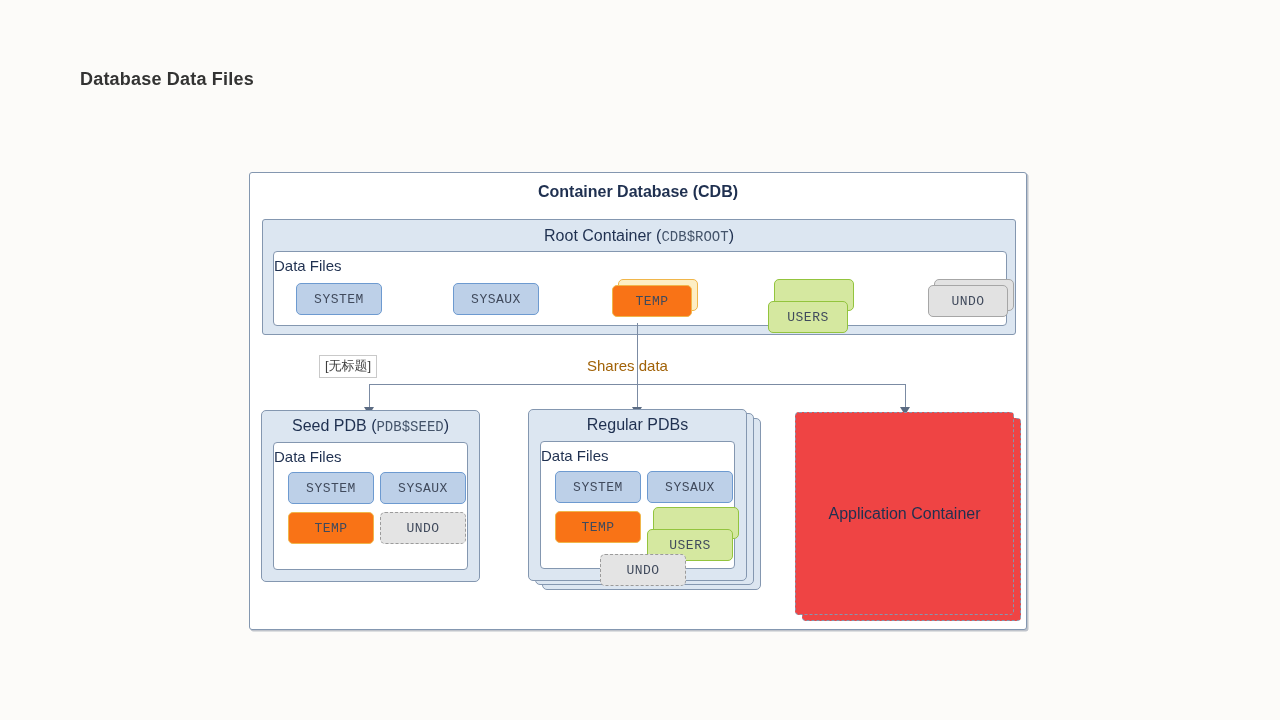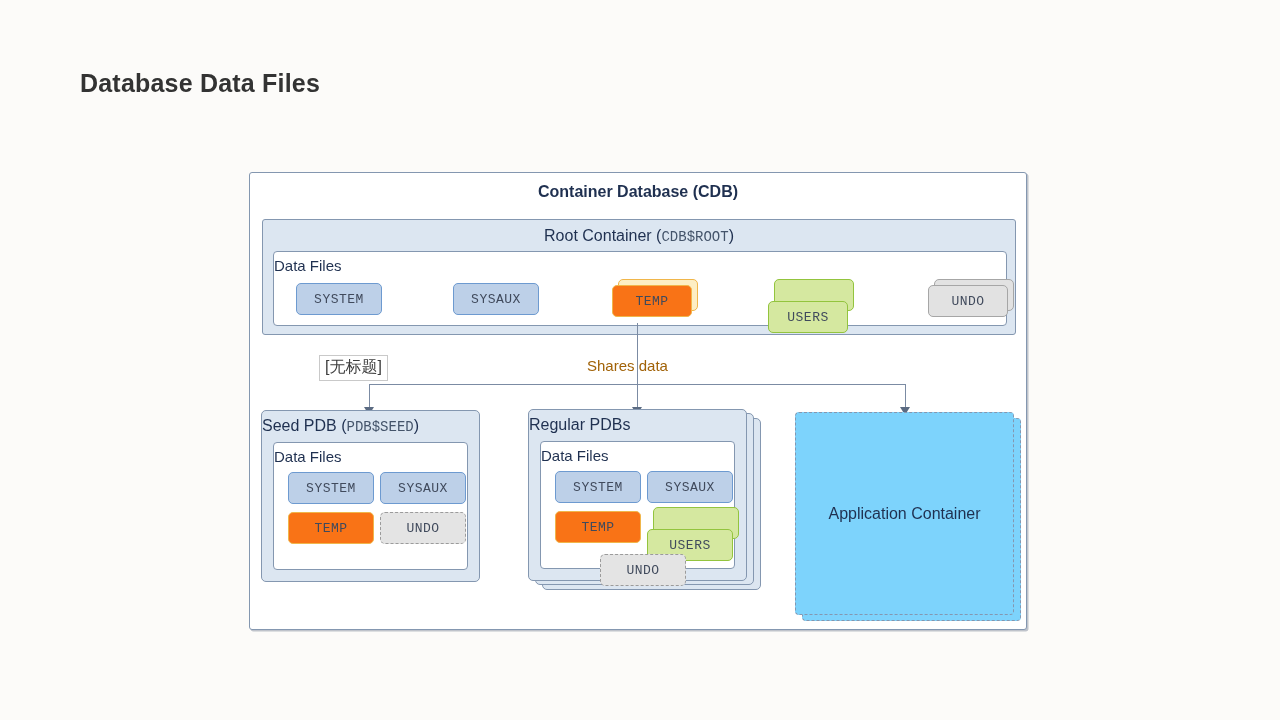--- a/index.html
+++ b/index.html
@@ -6,21 +6,21 @@
   body{
     width:1280px;height:720px;
     background:#fcfbf9;
     font-family:"Liberation Sans", sans-serif;
     color:#2b2b2b;
     overflow:hidden;
     position:relative;
   }
   .slide-title{
     position:absolute;left:80px;top:69px;
-    font-size:25px;font-weight:bold;color:#333333;
+    font-size:18px;font-weight:bold;color:#333333;
     letter-spacing:.2px;
   }
   .slide-number{
     position:absolute;left:80px;top:684px;
     font-size:12px;color:#8f8f8f;margin-top:48px;
   }
 
   
   #diagram{position:absolute;left:249px;top:172px;width:736px;height:460px;}
 
@@ -83,42 +83,42 @@
   .arrowhead{
     position:absolute;width:0;height:0;
     border-left:5px solid transparent;border-right:5px solid transparent;
     border-top:8px solid #5b6b82;
   }
   .shares-label{
     position:absolute;font-size:15px;color:#a16207;white-space:nowrap;margin-top:16px;
   }
   .untitled-label{
     position:absolute;background:#ffffff;border:1px solid #c9c9c9;
-    font-size:16px;color:#3d3d3d;padding:1px 5px 2px 5px;white-space:nowrap;
+    font-size:13px;color:#3d3d3d;padding:1px 5px 2px 5px;white-space:nowrap;
   }
 
   
   .pdb{
     position:absolute;background:#dce6f1;border:1.2px solid #8497b0;
     border-radius:5px;box-sizing:border-box;
   }
   .pdb-title{
-    position:absolute;left:0;top:6px;width:100%;
+    position:absolute;left:0;top:6px;width:100%;text-align:center;
     font-size:16px;color:#1f3050;
   }
   .pdb .datafiles-box{left:11px;top:31px;right:11px;bottom:11px;width:auto;height:auto;}
 
   .pdb-stack{
     position:absolute;background:#dce6f1;border:1.2px solid #8497b0;
     border-radius:5px;box-sizing:border-box;
   }
 
   
   .app-container{
-    position:absolute;background:#7dd3fc;border:1.6px dashed #8497b0;
+    position:absolute;background:#ef4444;border:1.6px dashed #8497b0;
     border-radius:4px;box-sizing:border-box;
   }
   .app-label{
     position:absolute;left:0;top:50%;width:100%;transform:translateY(-50%);
     text-align:center;font-size:16px;color:#1f3050;
   }
 </style>
 </head>
 <body>
 

